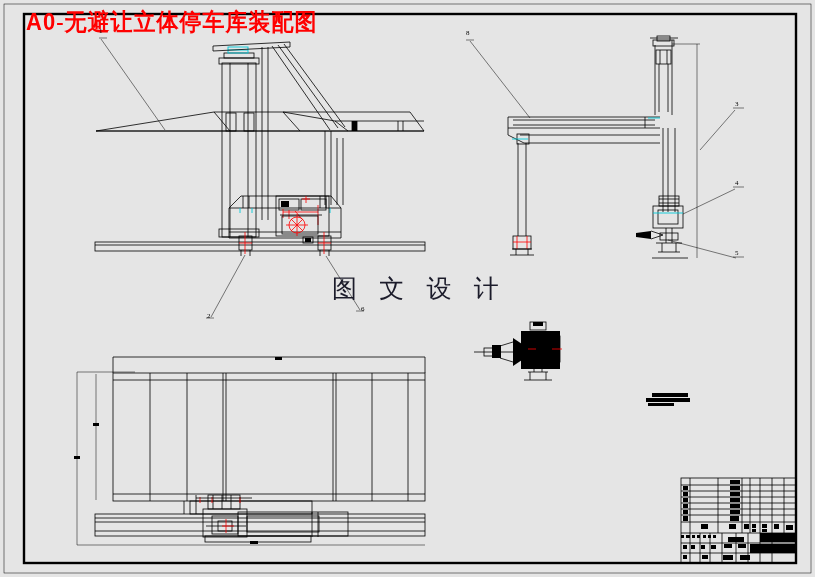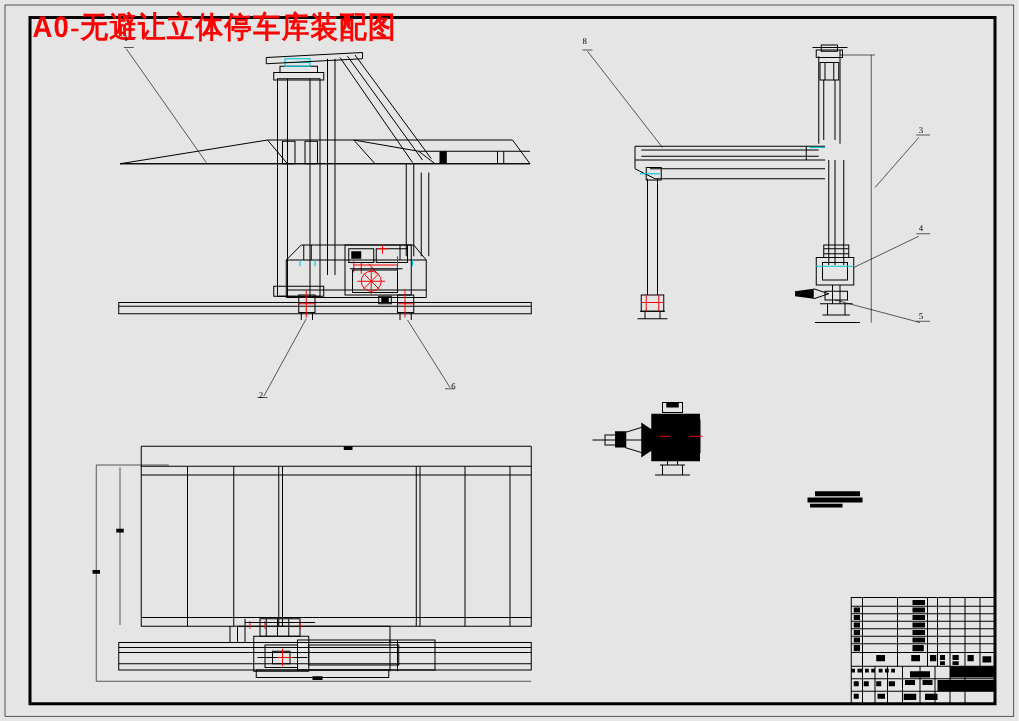--- a/index.html
+++ b/index.html
@@ -402,20 +402,21 @@
       <rect x="713" y="535" width="3" height="3"></rect>
       <rect x="681" y="535" width="3" height="3"></rect>
       <rect x="750" y="544" width="46" height="9"></rect>
       <rect x="760" y="533" width="36" height="9"></rect>
     </g>
   </g>
 </svg>
 
 <div class="ttl"><span class="lat">A0</span><span>-无避让立体停车库装配图</span></div>
 
+<div class="wm">图 文 设 计</div>
 
 <div class="bal" style="left:99px;top:27px">1</div>
 <div class="bal" style="left:466px;top:29px">8</div>
 <div class="bal" style="left:207px;top:312px">2</div>
 <div class="bal" style="left:361px;top:305px">6</div>
 <div class="bal" style="left:735px;top:100px">3</div>
 <div class="bal" style="left:735px;top:179px">4</div>
 <div class="bal" style="left:735px;top:249px">5</div>
 
 </div>

